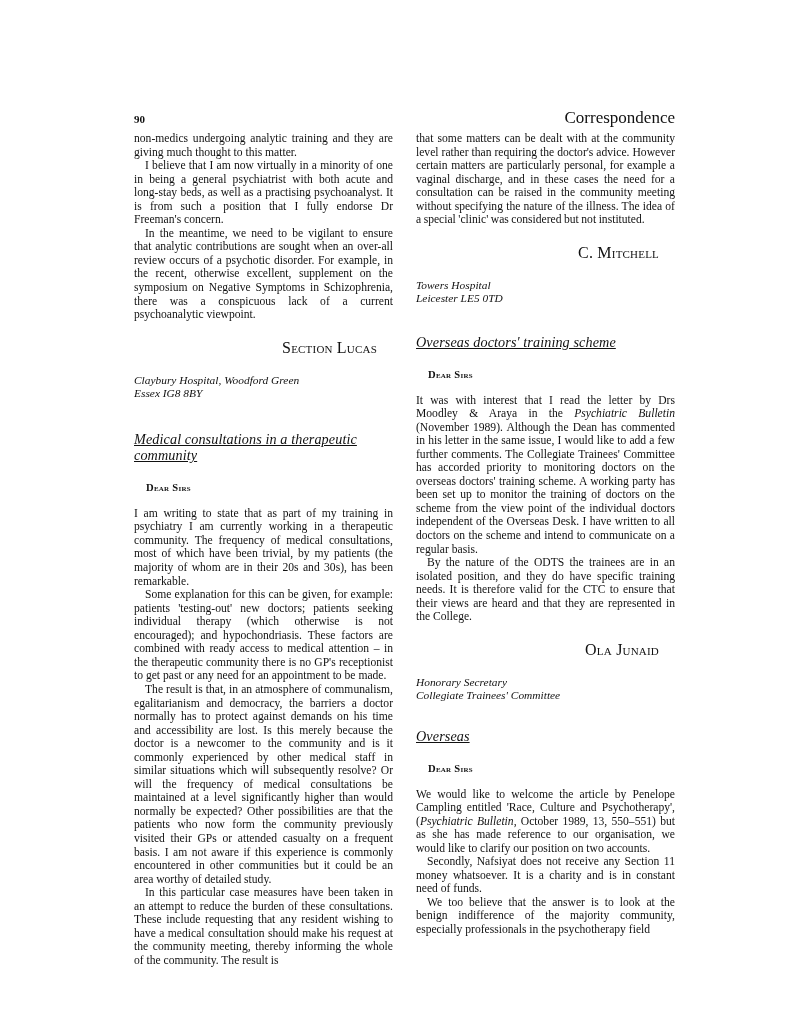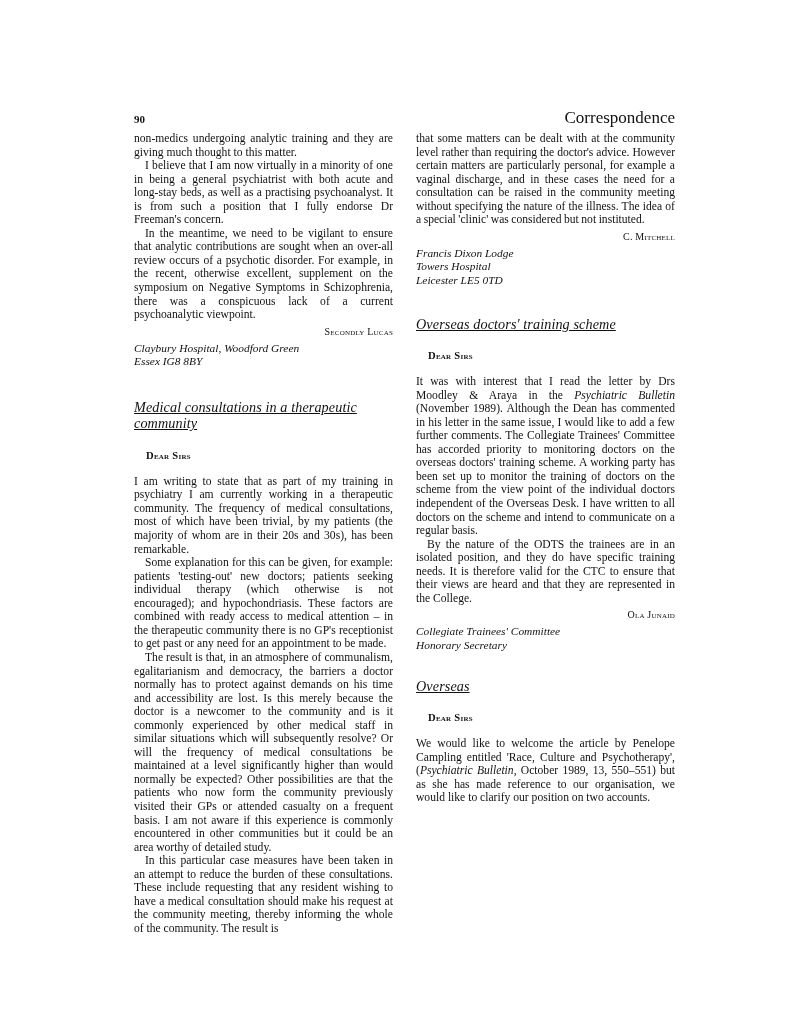--- a/index.html
+++ b/index.html
@@ -91,22 +91,22 @@
   .salutation {
     margin: 12px;
     font-size: 10.6px;
     line-height: 14px;
     font-weight: bold;
     font-variant: small-caps;
     letter-spacing: 0.25px;
   }
 
   .signature {
-    margin: 0;
-    font-size: 10px;
+    margin: 16px;
+    font-size: 16px;
     line-height: 15px;
     text-align: right;
     font-variant: small-caps;
     letter-spacing: 0.2px;
   }
 
   .address {
     margin: 0;
     font-size: 11.4px;
     line-height: 13.6px;
@@ -134,21 +134,21 @@
 
   <div class="columns">
 
     <div class="col">
 
       <div>
         <p class="body">non-medics undergoing analytic training and they are giving much thought to this matter.</p>
         <p class="body indent">I believe that I am now virtually in a minority of one in being a general psychiatrist with both acute and long-stay beds, as well as a practising psychoanalyst. It is from such a position that I fully endorse Dr Freeman's concern.</p>
         <p class="body indent">In the meantime, we need to be vigilant to ensure that analytic contributions are sought when an over-all review occurs of a psychotic disorder. For example, in the recent, otherwise excellent, supplement on the symposium on Negative Symptoms in Schizophrenia, there was a conspicuous lack of a current psychoanalytic viewpoint.</p>
         <div class="sp-sig-gap"></div>
-        <p class="signature">Secondly Lucas</p>
+        <p class="signature">Section Lucas</p>
         <div class="sp-addr-gap"></div>
         <p class="address">
           <span class="addr-line">Claybury Hospital, Woodford Green</span>
           <span class="addr-line">Essex IG8 8BY</span>
         </p>
       </div>
 
       <div class="sp-after-address"></div>
 
       <div>
@@ -164,47 +164,48 @@
     </div>
 
     <div class="col">
 
       <div>
         <p class="body tight">that some matters can be dealt with at the community level rather than requiring the doctor's advice. However certain matters are particularly personal, for example a vaginal discharge, and in these cases the need for a consultation can be raised in the community meeting without specifying the nature of the illness. The idea of a special 'clinic' was considered but not instituted.</p>
         <div class="sp-sig-gap"></div>
         <p class="signature">C. Mitchell</p>
         <div class="sp-addr-gap"></div>
         <p class="address">
-          <span class="addr-line">Francis Dixon Lodge</span>
           <span class="addr-line">Towers Hospital</span>
           <span class="addr-line">Leicester LE5 0TD</span>
         </p>
       </div>
 
       <div class="sp-section-gap"></div>
 
       <div>
         <h2 class="article-title">Overseas doctors' training scheme</h2>
         <div class="sp-title-gap"></div>
         <p class="salutation">Dear Sirs</p>
         <p class="body">It was with interest that I read the letter by Drs Moodley &amp; Araya in the <i>Psychiatric Bulletin</i> (November 1989). Although the Dean has commented in his letter in the same issue, I would like to add a few further comments. The Collegiate Trainees' Committee has accorded priority to monitoring doctors on the overseas doctors' training scheme. A working party has been set up to monitor the training of doctors on the scheme from the view point of the individual doctors independent of the Overseas Desk. I have written to all doctors on the scheme and intend to communicate on a regular basis.</p>
         <p class="body indent">By the nature of the ODTS the trainees are in an isolated position, and they do have specific training needs. It is therefore valid for the CTC to ensure that their views are heard and that they are represented in the College.</p>
         <div class="sp-sig-gap"></div>
         <p class="signature">Ola Junaid</p>
         <div class="sp-addr-gap"></div>
         <p class="address">
+          <span class="addr-line">Honorary Secretary</span>
           <span class="addr-line">Collegiate Trainees' Committee</span>
-          <span class="addr-line">Honorary Secretary</span>
         </p>
       </div>
 
       <div class="sp-nafsiyat-top"></div>
 
       <div>
         <h2 class="article-title">Overseas</h2>
         <div class="sp-title-gap"></div>
         <p class="salutation">Dear Sirs</p>
         <p class="body">We would like to welcome the article by Penelope Campling entitled 'Race, Culture and Psychotherapy', (<i>Psychiatric Bulletin</i>, October 1989, 13, 550–551) but as she has made reference to our organisation, we would like to clarify our position on two accounts.</p>
+        <p class="body indent">Secondly, Nafsiyat does not receive any Section 11 money whatsoever. It is a charity and is in constant need of funds.</p>
+        <p class="body indent">We too believe that the answer is to look at the benign indifference of the majority community, especially professionals in the psychotherapy field</p>
       </div>
 
     </div>
   </div>
 </div>
 
 </body></html>

